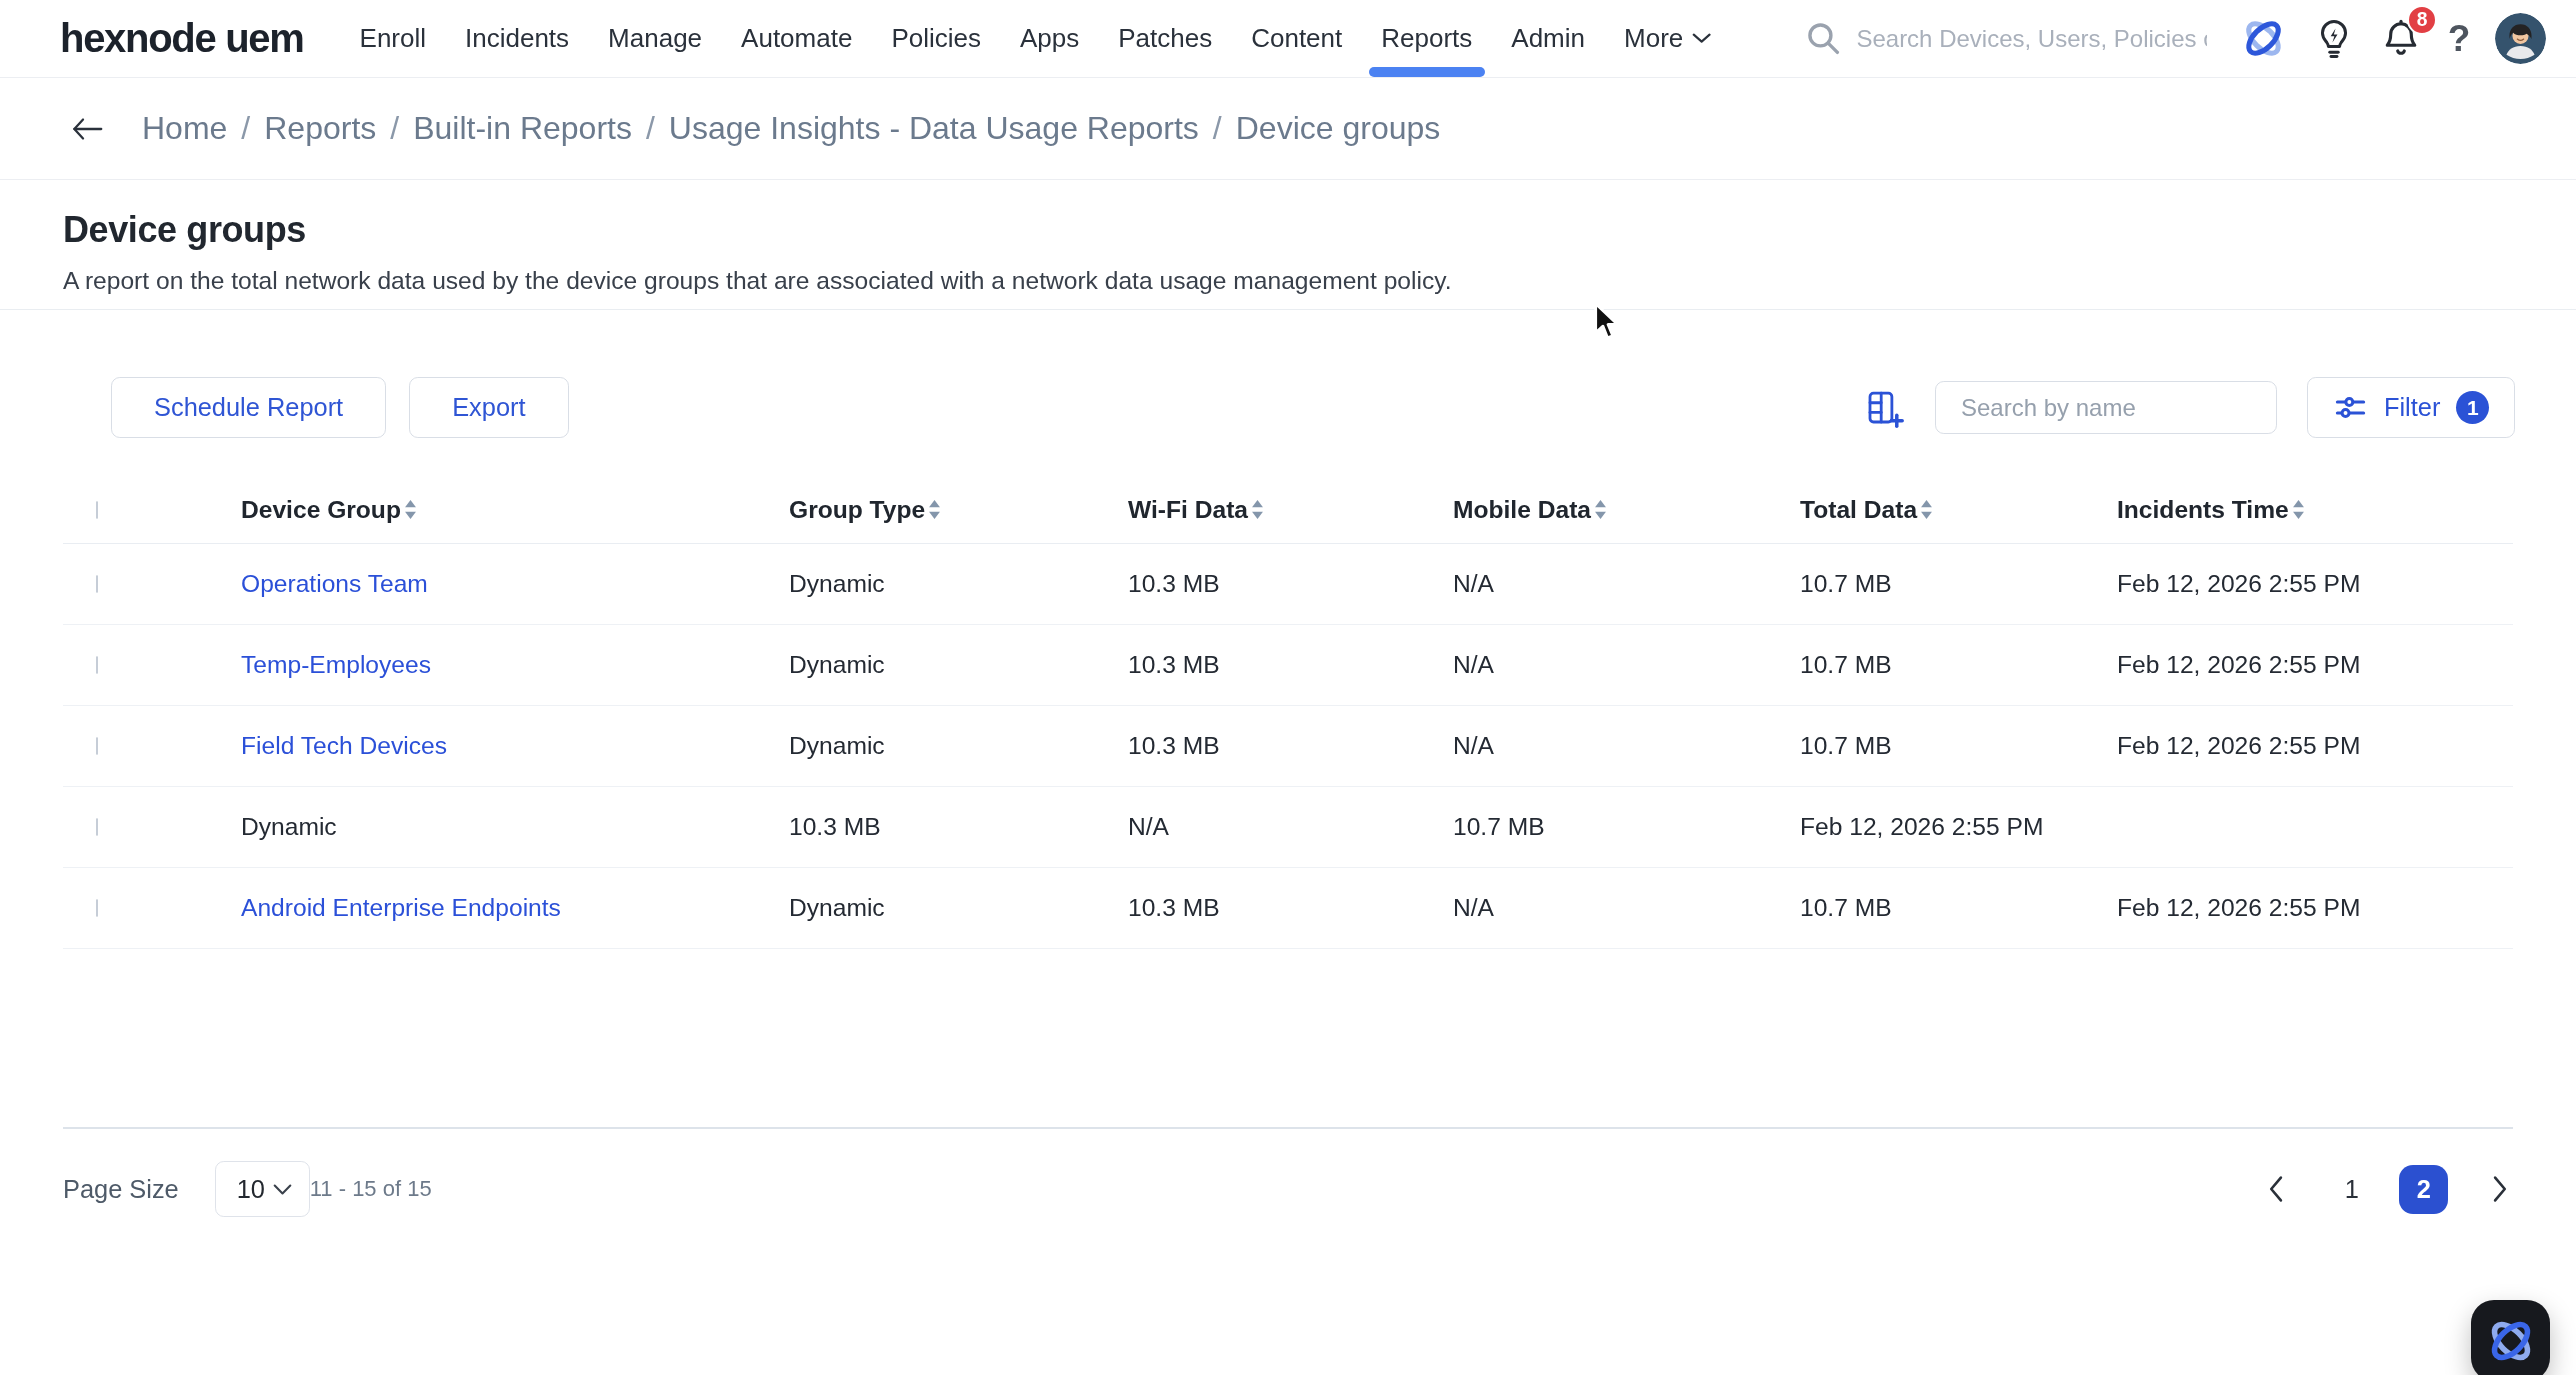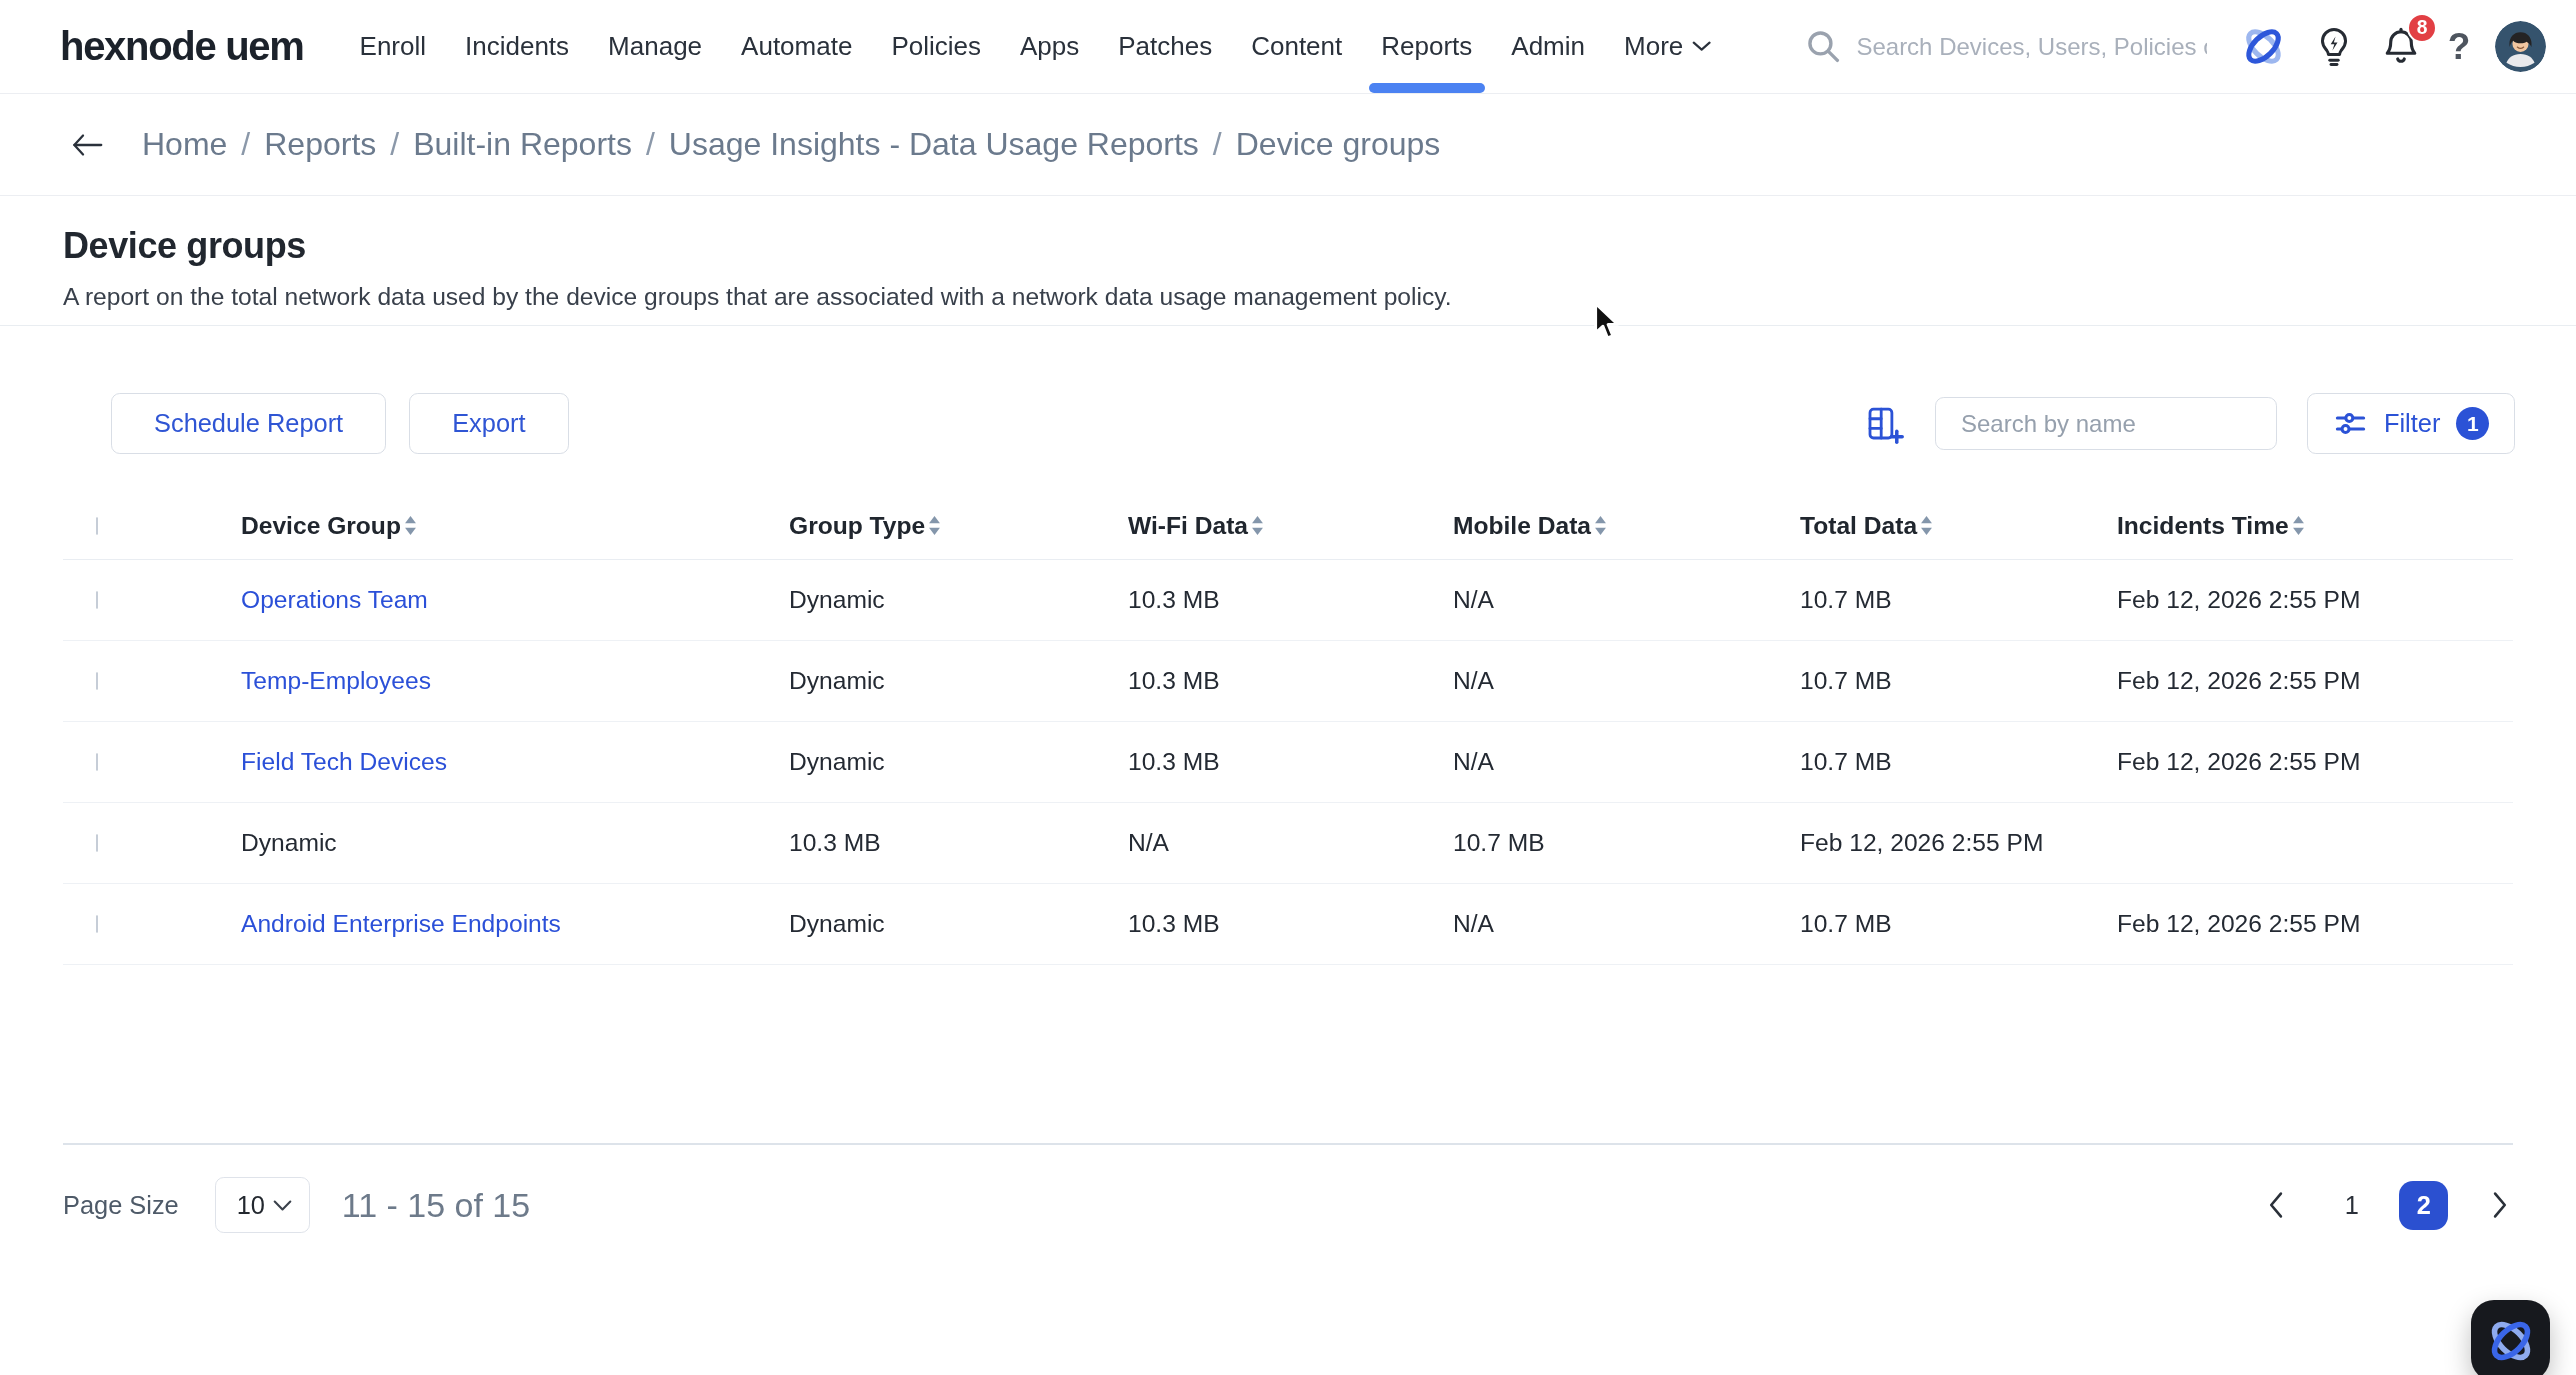--- a/index.html
+++ b/index.html
@@ -4,21 +4,21 @@
 <style>
   * { margin:0; padding:0; box-sizing:border-box; }
   html,body { width:2576px; height:1376px; }
   body {
     font-family:"Liberation Sans", sans-serif;
     color:#262c35; background:#ffffff; overflow:hidden; position:relative;
   }
   svg { display:block; }
 
   
-  .topbar { height:94px; border-bottom:1.8px solid #ecEEF2; border-bottom:1.8px solid #eceef2;
+  .topbar { height:78px; border-bottom:1.8px solid #ecEEF2; border-bottom:1.8px solid #eceef2;
             display:flex; align-items:center; padding:0 30px 0 60px; }
   .logo { font-size:40px; font-weight:700; letter-spacing:-1.3px; color:#1c222b; margin-right:56px; white-space:nowrap; cursor:pointer; }
   .nav { display:flex; gap:39px; height:100%; align-items:stretch; }
   .nav-item { display:flex; align-items:center; gap:8.8px; font-size:26px; color:#2a313b; position:relative; cursor:pointer; white-space:nowrap; }
   .nav-item.active::after { content:""; position:absolute; left:-12.3px; right:-12.3px; bottom:0; height:9.7px; border-radius:5.3px; background:#4b82f2; }
   .top-right { margin-left:auto; display:flex; align-items:center; gap:24.6px; }
   .global-search { display:flex; align-items:center; gap:14px; margin-right:7px; }
   .global-search input { border:none; outline:none; font-size:24px; color:#333a45; width:351px; background:transparent; }
   .global-search input::placeholder { color:#a9b0bb; }
   .tb-icon { position:relative; cursor:pointer; display:flex; align-items:center; justify-content:center; }
@@ -65,21 +65,21 @@
   .link { color:#2b50d8; font-size:24.6px; cursor:pointer; }
   .cell { font-size:24.6px; color:#242a33; }
 
   
   .bottom-divider { margin:178px 0 0 63px; width:2450px; border-top:2.6px solid #dde3ea; }
   .pagination { margin:32px 61px 0 63px; display:flex; align-items:center; }
   .page-size-label { font-size:25.4px; color:#4e5a68; }
   .page-size-select { margin-left:36px; width:95px; height:56px; border:1.8px solid #dfe3ea; border-radius:8.8px;
                       display:flex; align-items:center; justify-content:space-between; padding:0 16px 0 21px;
                       font-size:25.4px; color:#23282f; cursor:pointer; background:#fff; }
-  .range { margin-left:32px; font-size:34px; color:#6d7a8a; }
+  .range { font-size:22px; color:#6d7a8a; }
   .pager { margin-left:auto; display:flex; align-items:center; gap:35px; }
   .pg-arrow { cursor:pointer; padding:5.3px; }
   .page-num { font-size:25.4px; color:#2a3039; min-width:49px; height:49px; display:flex; align-items:center; justify-content:center; cursor:pointer; }
   .page-num.active { background:#2b50d0; color:#fff; border-radius:14px; font-weight:700; }
 
   .fab { position:absolute; right:26px; bottom:-5.3px; width:79px; height:81px; border-radius:23px; background:#17191e;
          display:flex; align-items:center; justify-content:center; cursor:pointer; box-shadow:0 10.5px 26px rgba(0,0,0,.25); }
 
   .cursor { position:absolute; left:1592px; top:302px; pointer-events:none; }
 </style>

